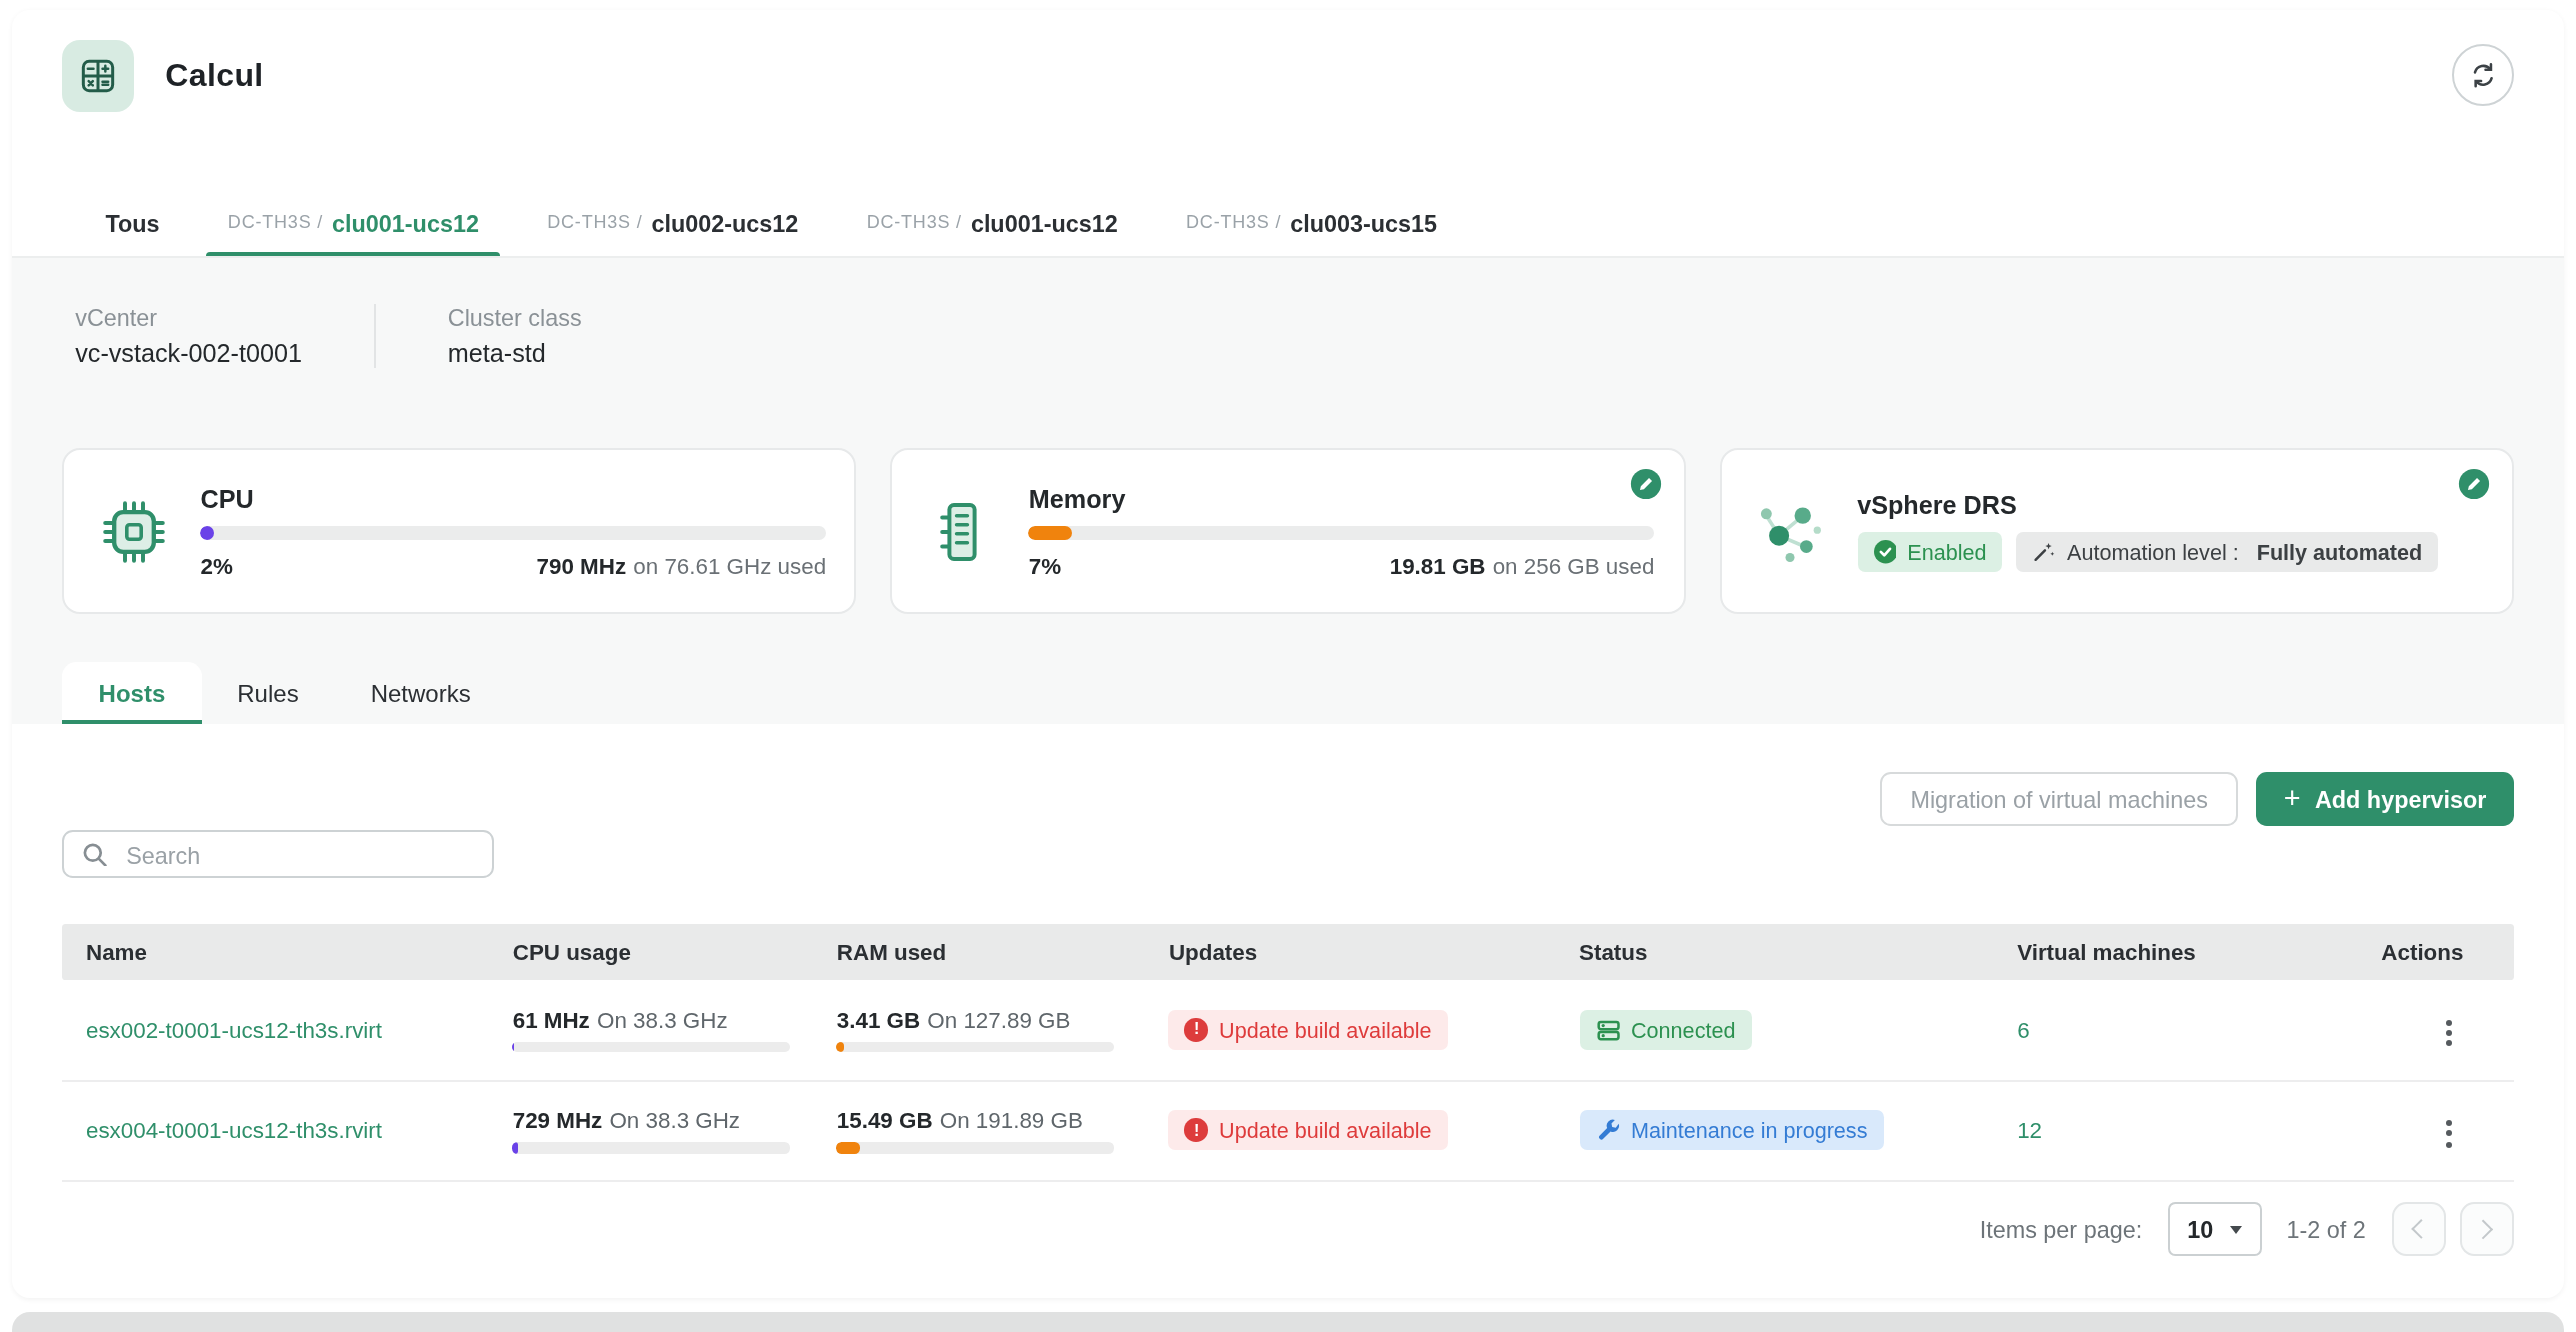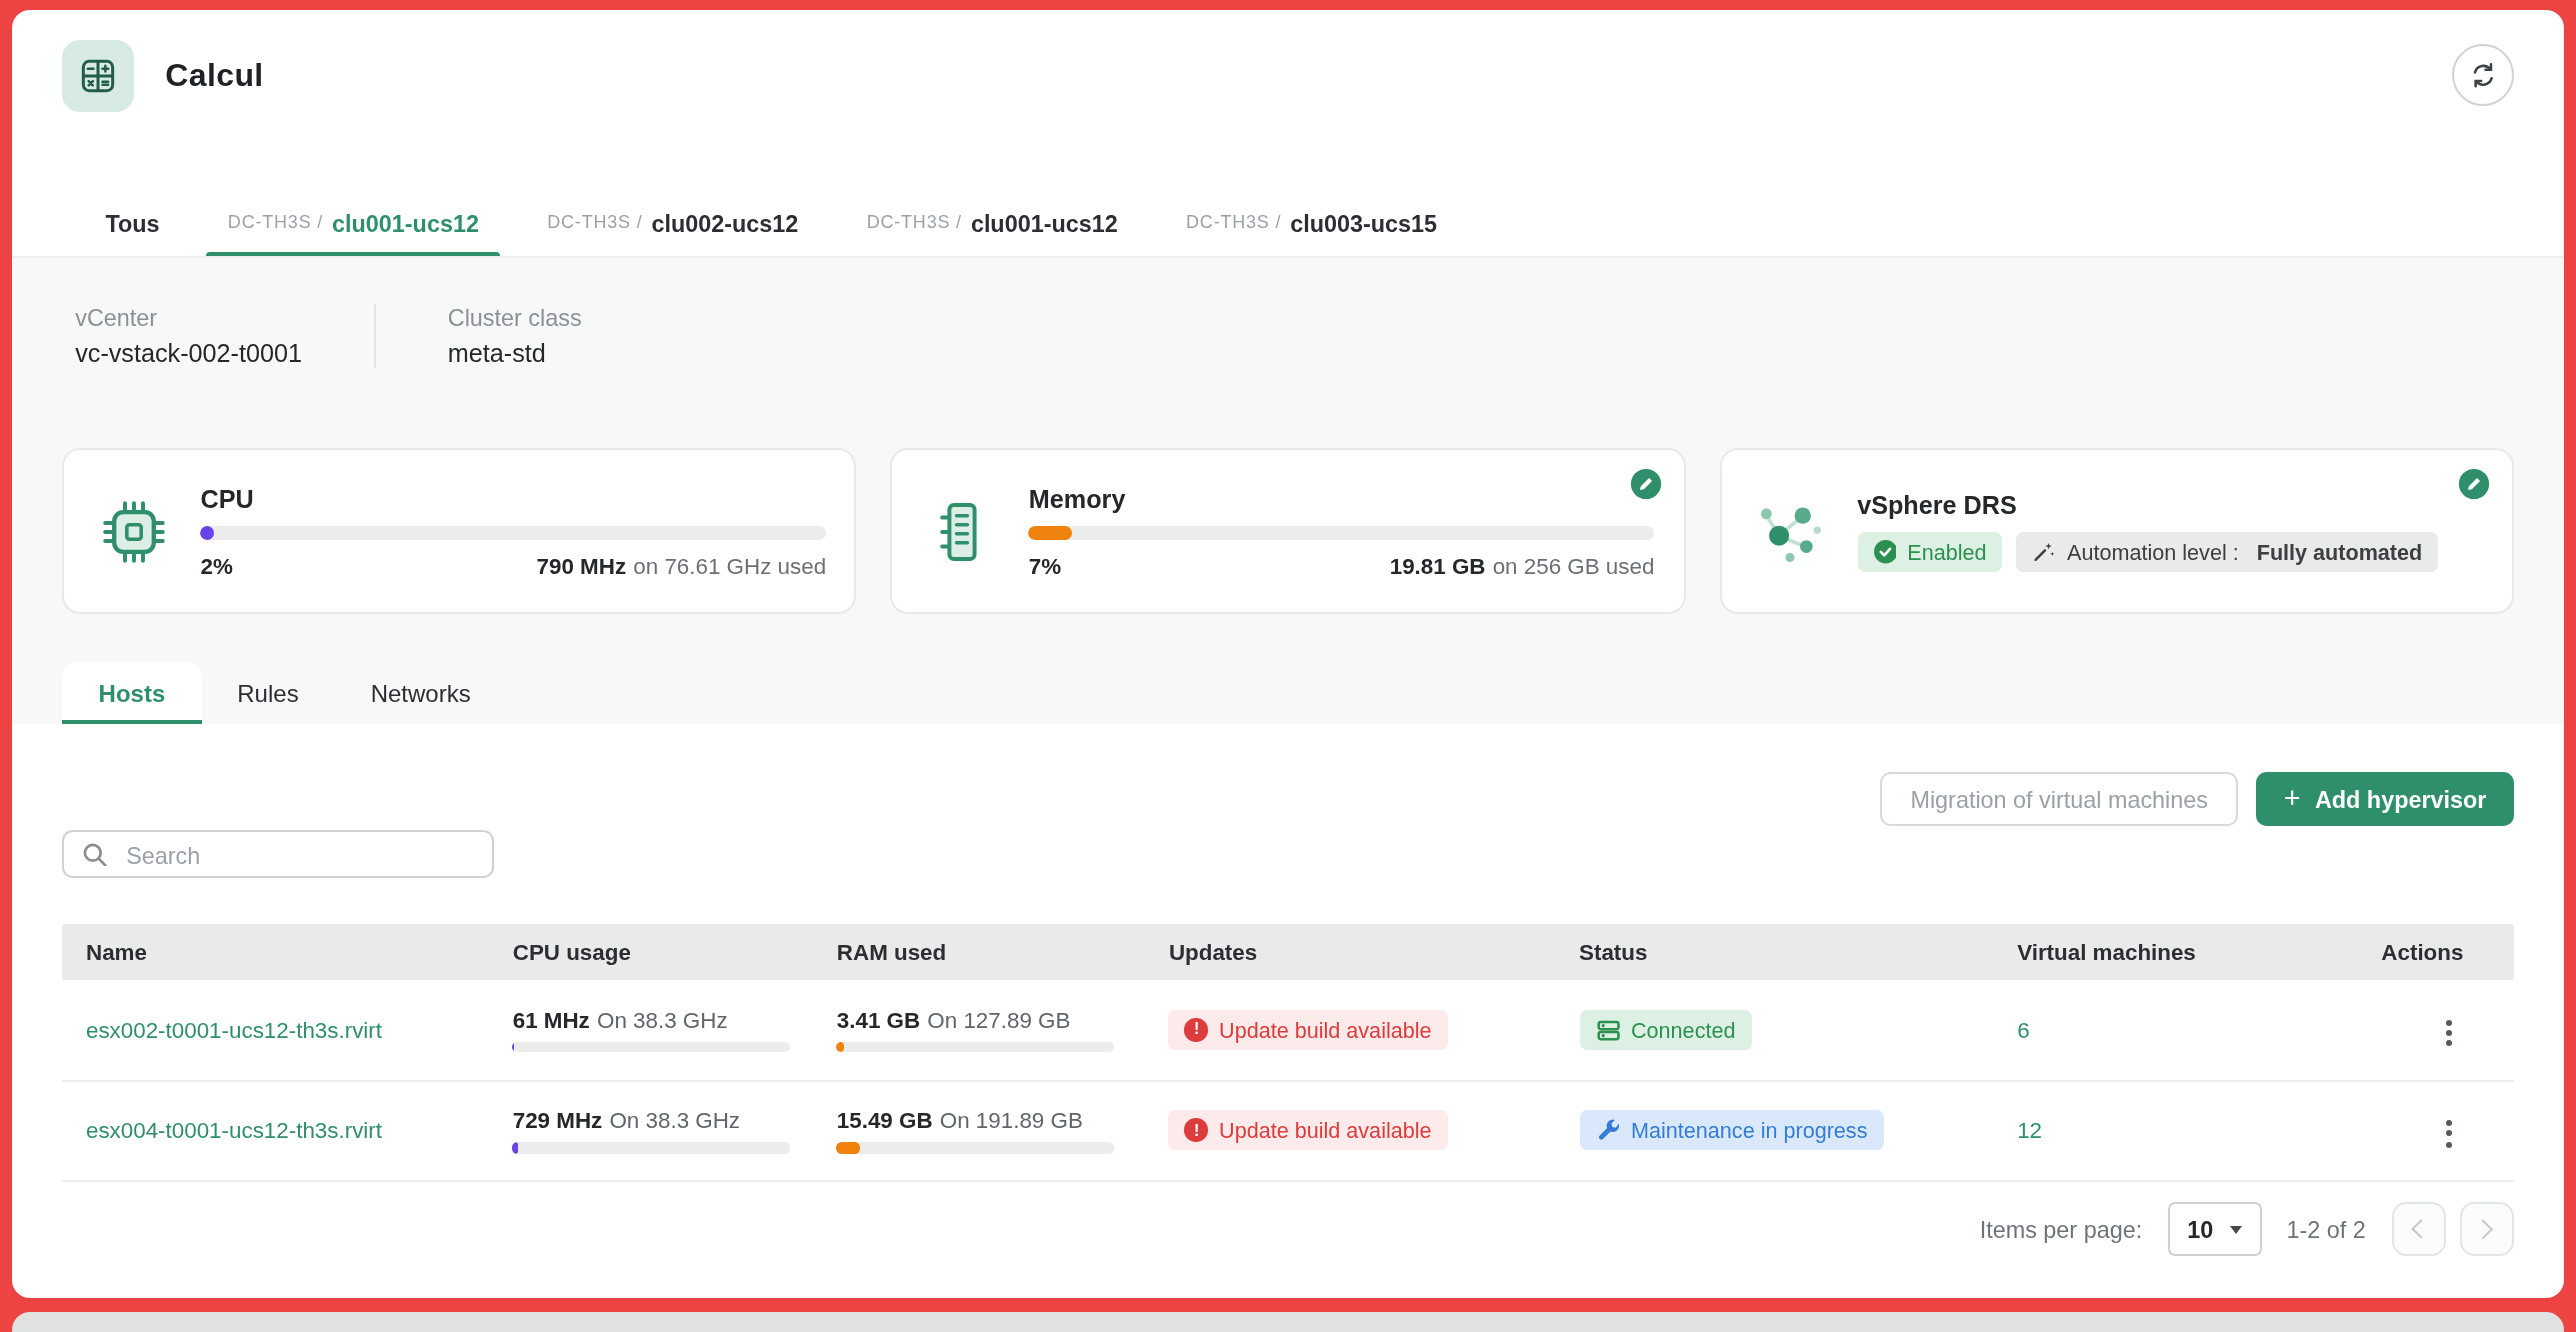--- a/index.html
+++ b/index.html
@@ -2,21 +2,21 @@
 <html style="font-size:14.4px"><head>
 <meta charset="utf-8">
 <style>
   * { box-sizing: border-box; }
   html,body { margin:0; padding:0; }
   body {
     width:2576px; height:1333px; overflow:hidden;
     background:#ededed;
     font-family:"Liberation Sans", sans-serif;
   }
-  .viewport { width:2576px; height:1333px; position:relative; background:#ef4444; }
+  .viewport { width:2576px; height:1333px; position:relative; background:#ffffff; }
   .scale {
     width:1288px; height:666px;
     transform:scale(2); transform-origin:0 0;
     position:relative; color:#24282b;
     --green:#2f8f6a;
   }
   .panel {
     position:absolute; left:6.3px; right:6.3px; top:4.5px; height:644px;
     background:#fff; border-radius:9px; overflow:hidden;
     box-shadow:0 0.9px 2.7px rgba(0,0,0,.05);

